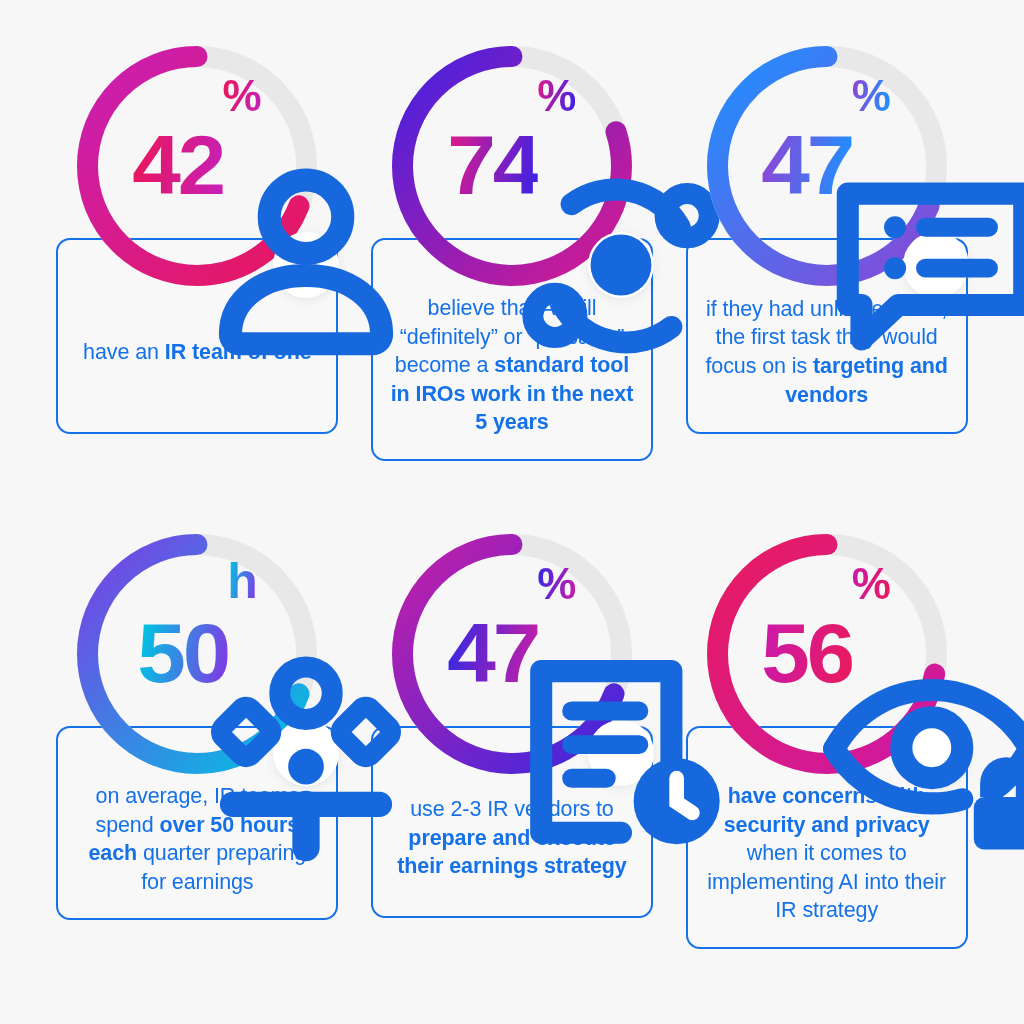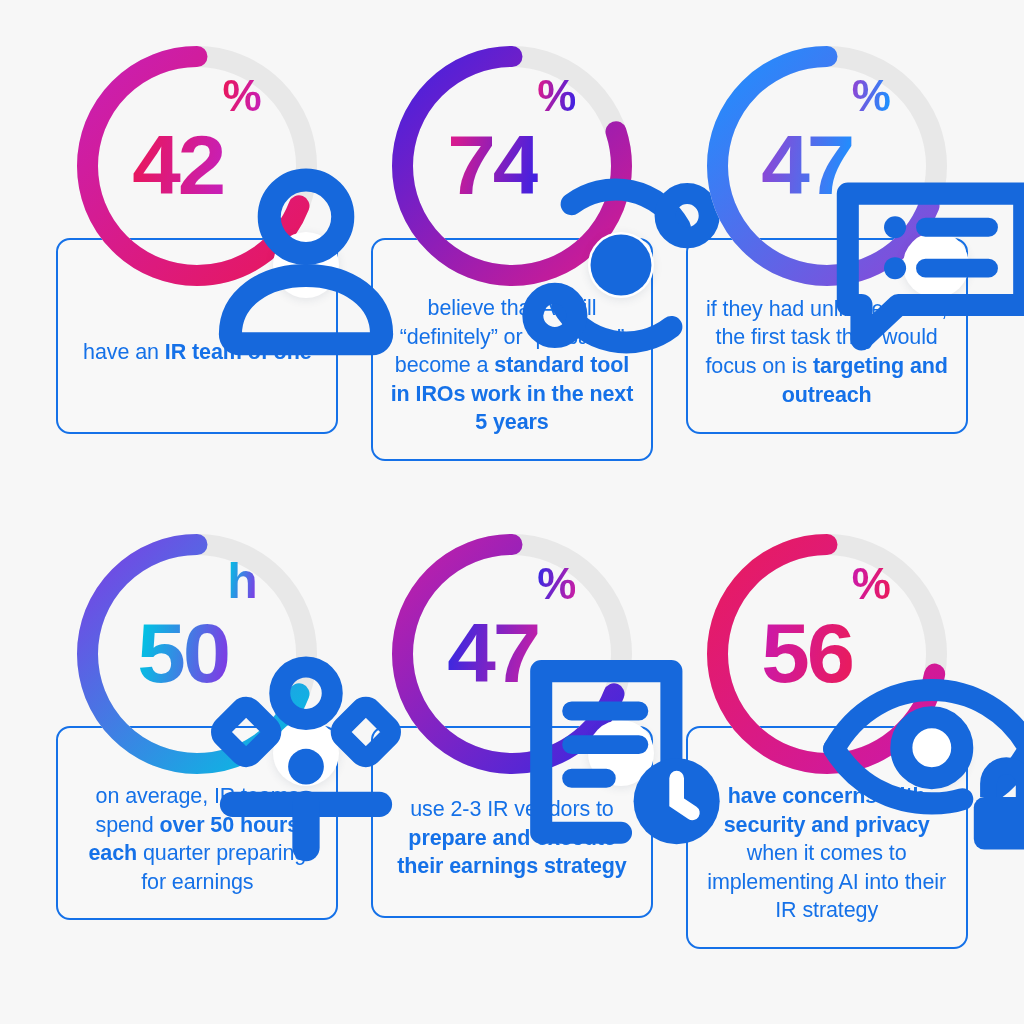--- a/index.html
+++ b/index.html
@@ -241,21 +241,21 @@
             <svg width="36" height="36" viewBox="0 0 24 24" fill="none">
       <path d="M3.6 5.2h16.8v10.6H8.4l-3.5 3.3v-3.3H3.6z" stroke="#1668dc" stroke-width="2.1" stroke-linejoin="round"></path>
       <circle cx="8.1" cy="8.4" r="1.05" fill="#1668dc"></circle>
       <circle cx="8.1" cy="12.3" r="1.05" fill="#1668dc"></circle>
       <path d="M11 8.4h6M11 12.3h6" stroke="#1668dc" stroke-width="1.8" stroke-linecap="round"></path>
     </svg>
           </span>
       </div>
     </div>
     <div class="card">
-      <p class="caption">if they had unlimited time, the first task they would focus on is <b>targeting and outreach</b></p>
+      <p class="caption">if they had unlimited time, the first task they would focus on is <b>targeting and vendors</b></p>
     </div>
     </div>
     <div class="stat row2">
     <div class="ring-wrap">
       <svg viewBox="0 0 252 252">
     <defs>
       <linearGradient id="grad3" x1="0%" y1="0%" x2="100%" y2="100%">
         <stop offset="0%" stop-color="#00c3e3"></stop>
         <stop offset="100%" stop-color="#7b3fe4"></stop>
       </linearGradient>

